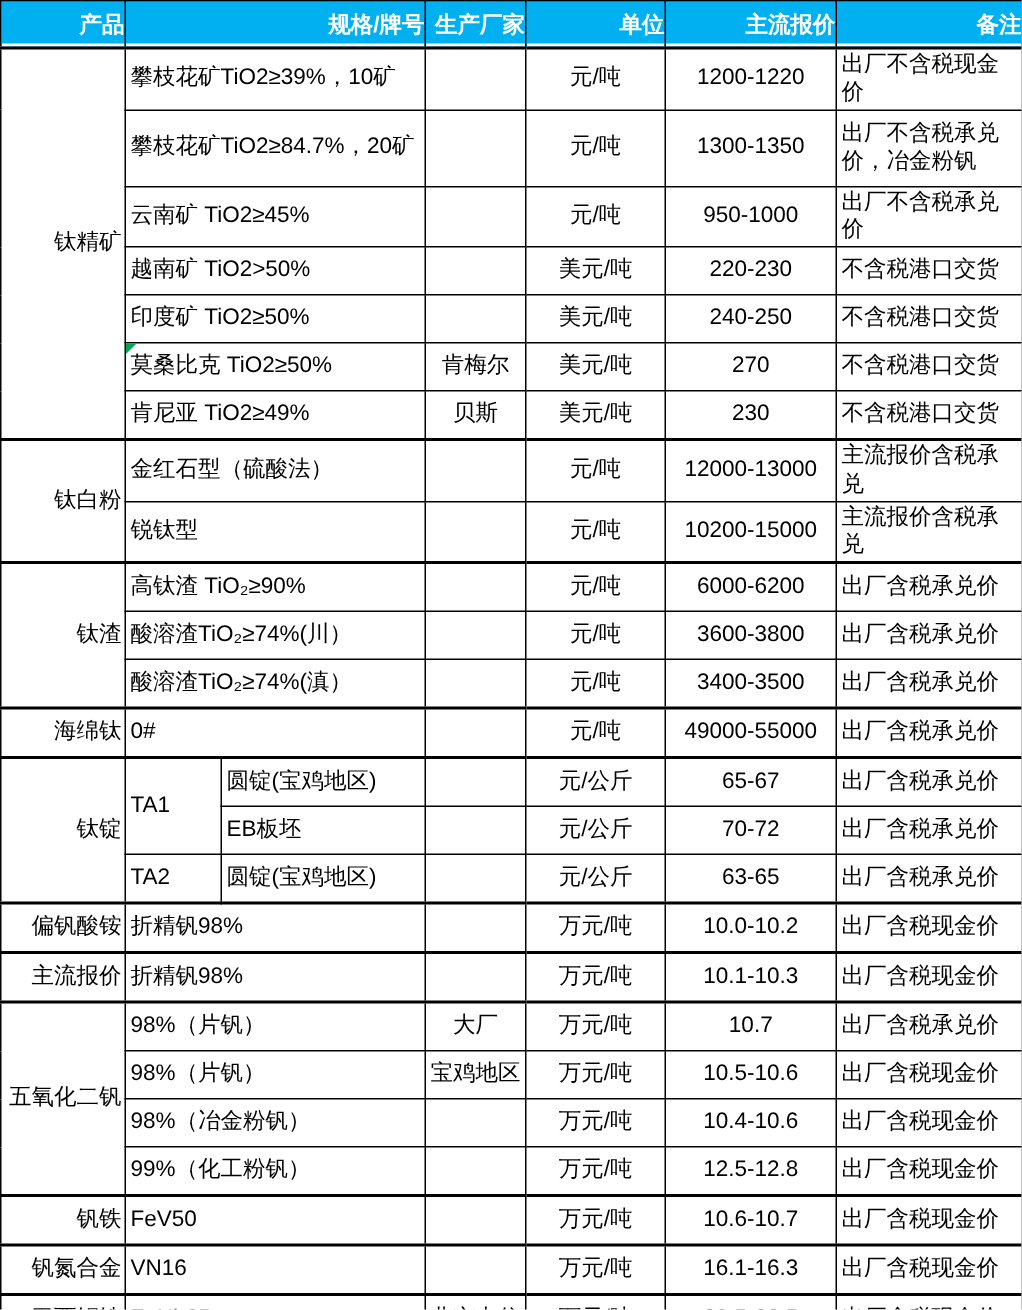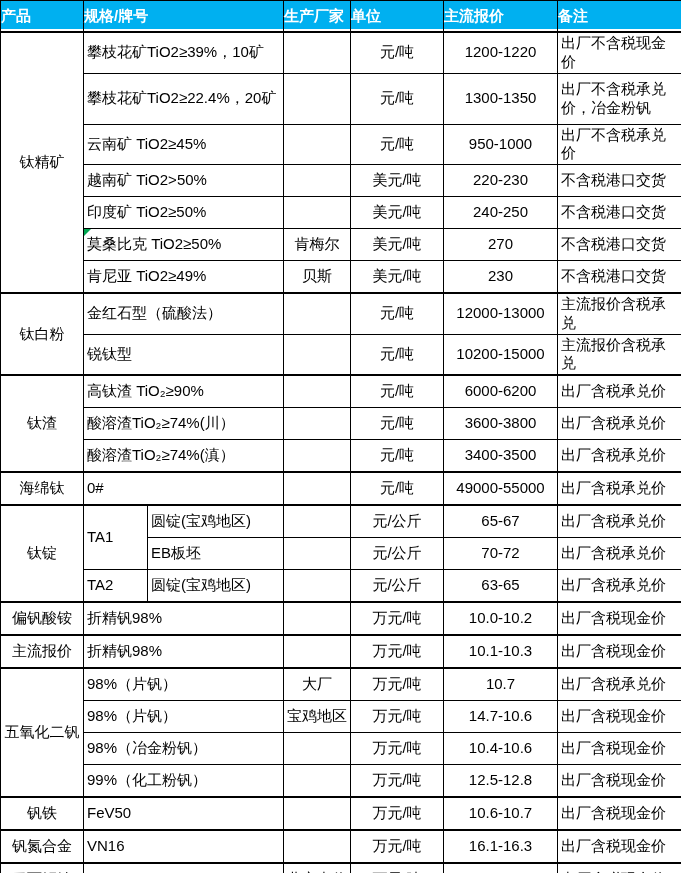--- a/index.html
+++ b/index.html
@@ -16,30 +16,30 @@
   }
   table{
     border-collapse:collapse;table-layout:fixed;width:681px;
     border:1px solid var(--grid);border-bottom:2px solid var(--grid);
   }
   th{
     background:var(--header-bg);color:var(--header-text);
     font-weight:bold;font-size:15px;height:30px;
     border:1px solid var(--grid);
     box-shadow:inset 0 -2px 0 #FFFFFF;
-    text-align:left;vertical-align:middle;padding:0;
+    text-align:right;vertical-align:middle;padding:0;
   }
   td{
     border:1px solid var(--grid);
     height:29px;vertical-align:middle;
     padding:1px 2px;line-height:1.25;overflow:hidden;
   }
   tr.tall td{height:48px;}
   tr.section-start td{border-top:2px solid var(--grid);}
-  .c-product{text-align:center;}
+  .c-product{text-align:right;}
   .c-maker,.c-unit,.c-price{text-align:center;}
   .c-spec,.c-spec1,.c-spec2,.c-note{
     text-align:left;padding-left:3px;
     word-break:break-all;overflow-wrap:anywhere;
   }
   td.c-spec{position:relative;}
   .comment-marker{
     position:absolute;top:0;left:0;width:0;height:0;
     border-top:7px solid var(--marker);
     border-right:7px solid transparent;
@@ -71,21 +71,21 @@
   <tbody id="tbody">
       <tr class="section-start">
         <td class="c-product" rowspan="7"><span>钛精矿</span></td>
         <td class="c-spec" colspan="2"><span>攀枝花矿TiO2≥39%，10矿</span></td>
         <td class="c-maker"><span></span></td>
         <td class="c-unit"><span>元/吨</span></td>
         <td class="c-price"><span>1200-1220</span></td>
         <td class="c-note"><span>出厂不含税现金价</span></td>
       </tr>
       <tr class="tall">
-        <td class="c-spec" colspan="2"><span>攀枝花矿TiO2≥22.4%，20矿</span></td>
+        <td class="c-spec" colspan="2"><span>攀枝花矿TiO2≥84.7%，20矿</span></td>
         <td class="c-maker"><span></span></td>
         <td class="c-unit"><span>元/吨</span></td>
         <td class="c-price"><span>1300-1350</span></td>
         <td class="c-note"><span>出厂不含税承兑价，冶金粉钒</span></td>
       </tr>
       <tr>
         <td class="c-spec" colspan="2"><span>云南矿 TiO2≥45%</span></td>
         <td class="c-maker"><span></span></td>
         <td class="c-unit"><span>元/吨</span></td>
         <td class="c-price"><span>950-1000</span></td>
@@ -209,21 +209,21 @@
         <td class="c-spec" colspan="2"><span>98%（片钒）</span></td>
         <td class="c-maker"><span>大厂</span></td>
         <td class="c-unit"><span>万元/吨</span></td>
         <td class="c-price"><span>10.7</span></td>
         <td class="c-note"><span>出厂含税承兑价</span></td>
       </tr>
       <tr>
         <td class="c-spec" colspan="2"><span>98%（片钒）</span></td>
         <td class="c-maker"><span>宝鸡地区</span></td>
         <td class="c-unit"><span>万元/吨</span></td>
-        <td class="c-price"><span>14.7-10.6</span></td>
+        <td class="c-price"><span>10.5-10.6</span></td>
         <td class="c-note"><span>出厂含税现金价</span></td>
       </tr>
       <tr>
         <td class="c-spec" colspan="2"><span>98%（冶金粉钒）</span></td>
         <td class="c-maker"><span></span></td>
         <td class="c-unit"><span>万元/吨</span></td>
         <td class="c-price"><span>10.4-10.6</span></td>
         <td class="c-note"><span>出厂含税现金价</span></td>
       </tr>
       <tr>

